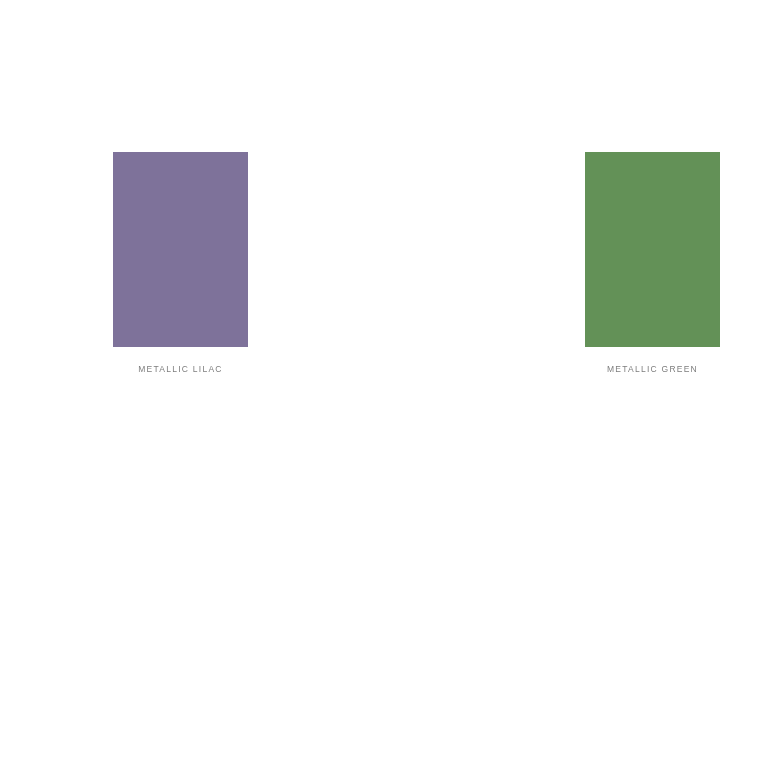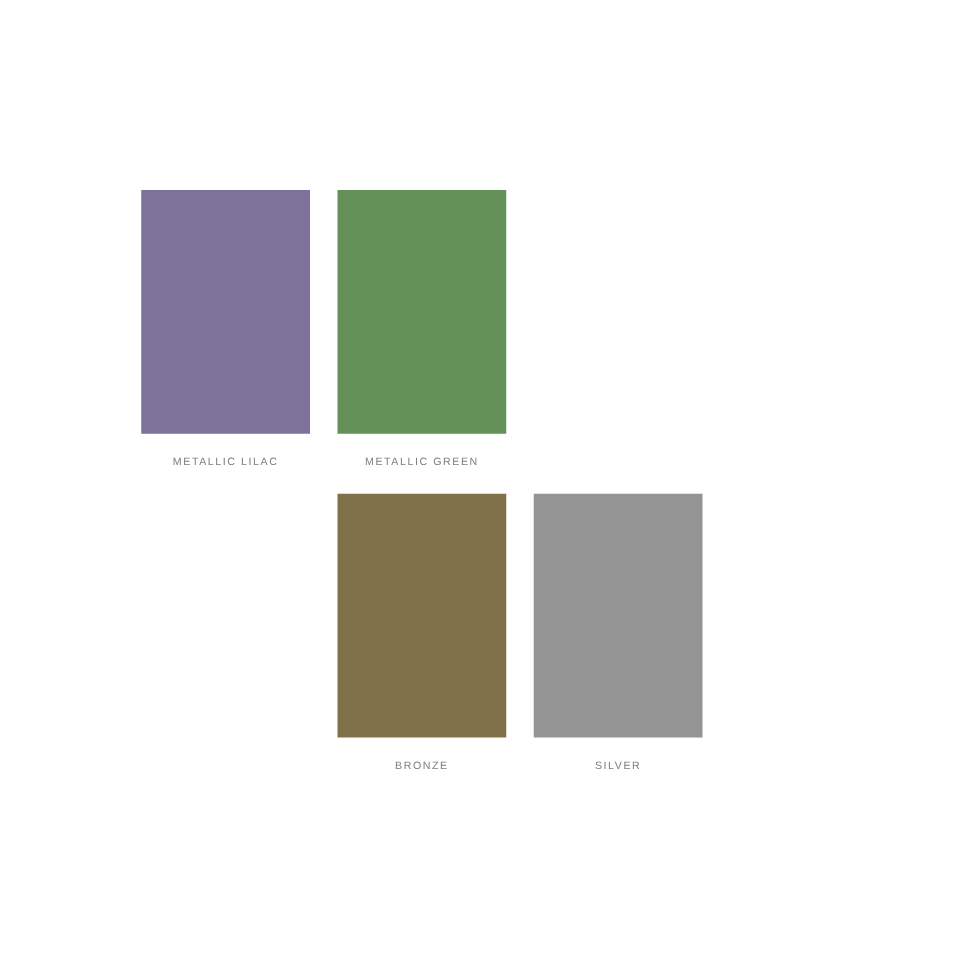--- a/index.html
+++ b/index.html
@@ -18,21 +18,21 @@
   #palette-board {
     position: relative;
     width: 768px;
     height: 768px;
     background: #ffffff;
   }
 
   .swatch-row {
     position: absolute;
     display: flex;
-    justify-content: flex-start;
+    justify-content: space-between;
     align-items: flex-start;
     padding-left: 32px;
   }
 
   #swatch-row-top {
     left: 81px;
     top: 152px;
     width: 607px;
     gap: 22px;
   }
@@ -83,27 +83,14 @@
 
     <div class="swatch-cell">
       <span class="swatch-chip" style="background-color: rgb(99, 145, 87);"></span>
       <span class="swatch-label" style="color: rgb(125, 125, 125);">METALLIC GREEN</span>
     </div>
 
 
 
   </div>
 
-  <div class="swatch-row" id="swatch-row-bottom">
-
-    <div class="swatch-cell">
-      <span class="swatch-chip" style="background-color: rgb(129, 113, 74);"></span>
-      <span class="swatch-label" style="color: rgb(125, 125, 125);">BRONZE</span>
-    </div>
-
-    <div class="swatch-cell">
-      <span class="swatch-chip" style="background-color: rgb(148, 148, 148);"></span>
-      <span class="swatch-label" style="color: rgb(125, 125, 125);">SILVER</span>
-    </div>
-
-  </div>
 
 </div>
 
 </body></html>

